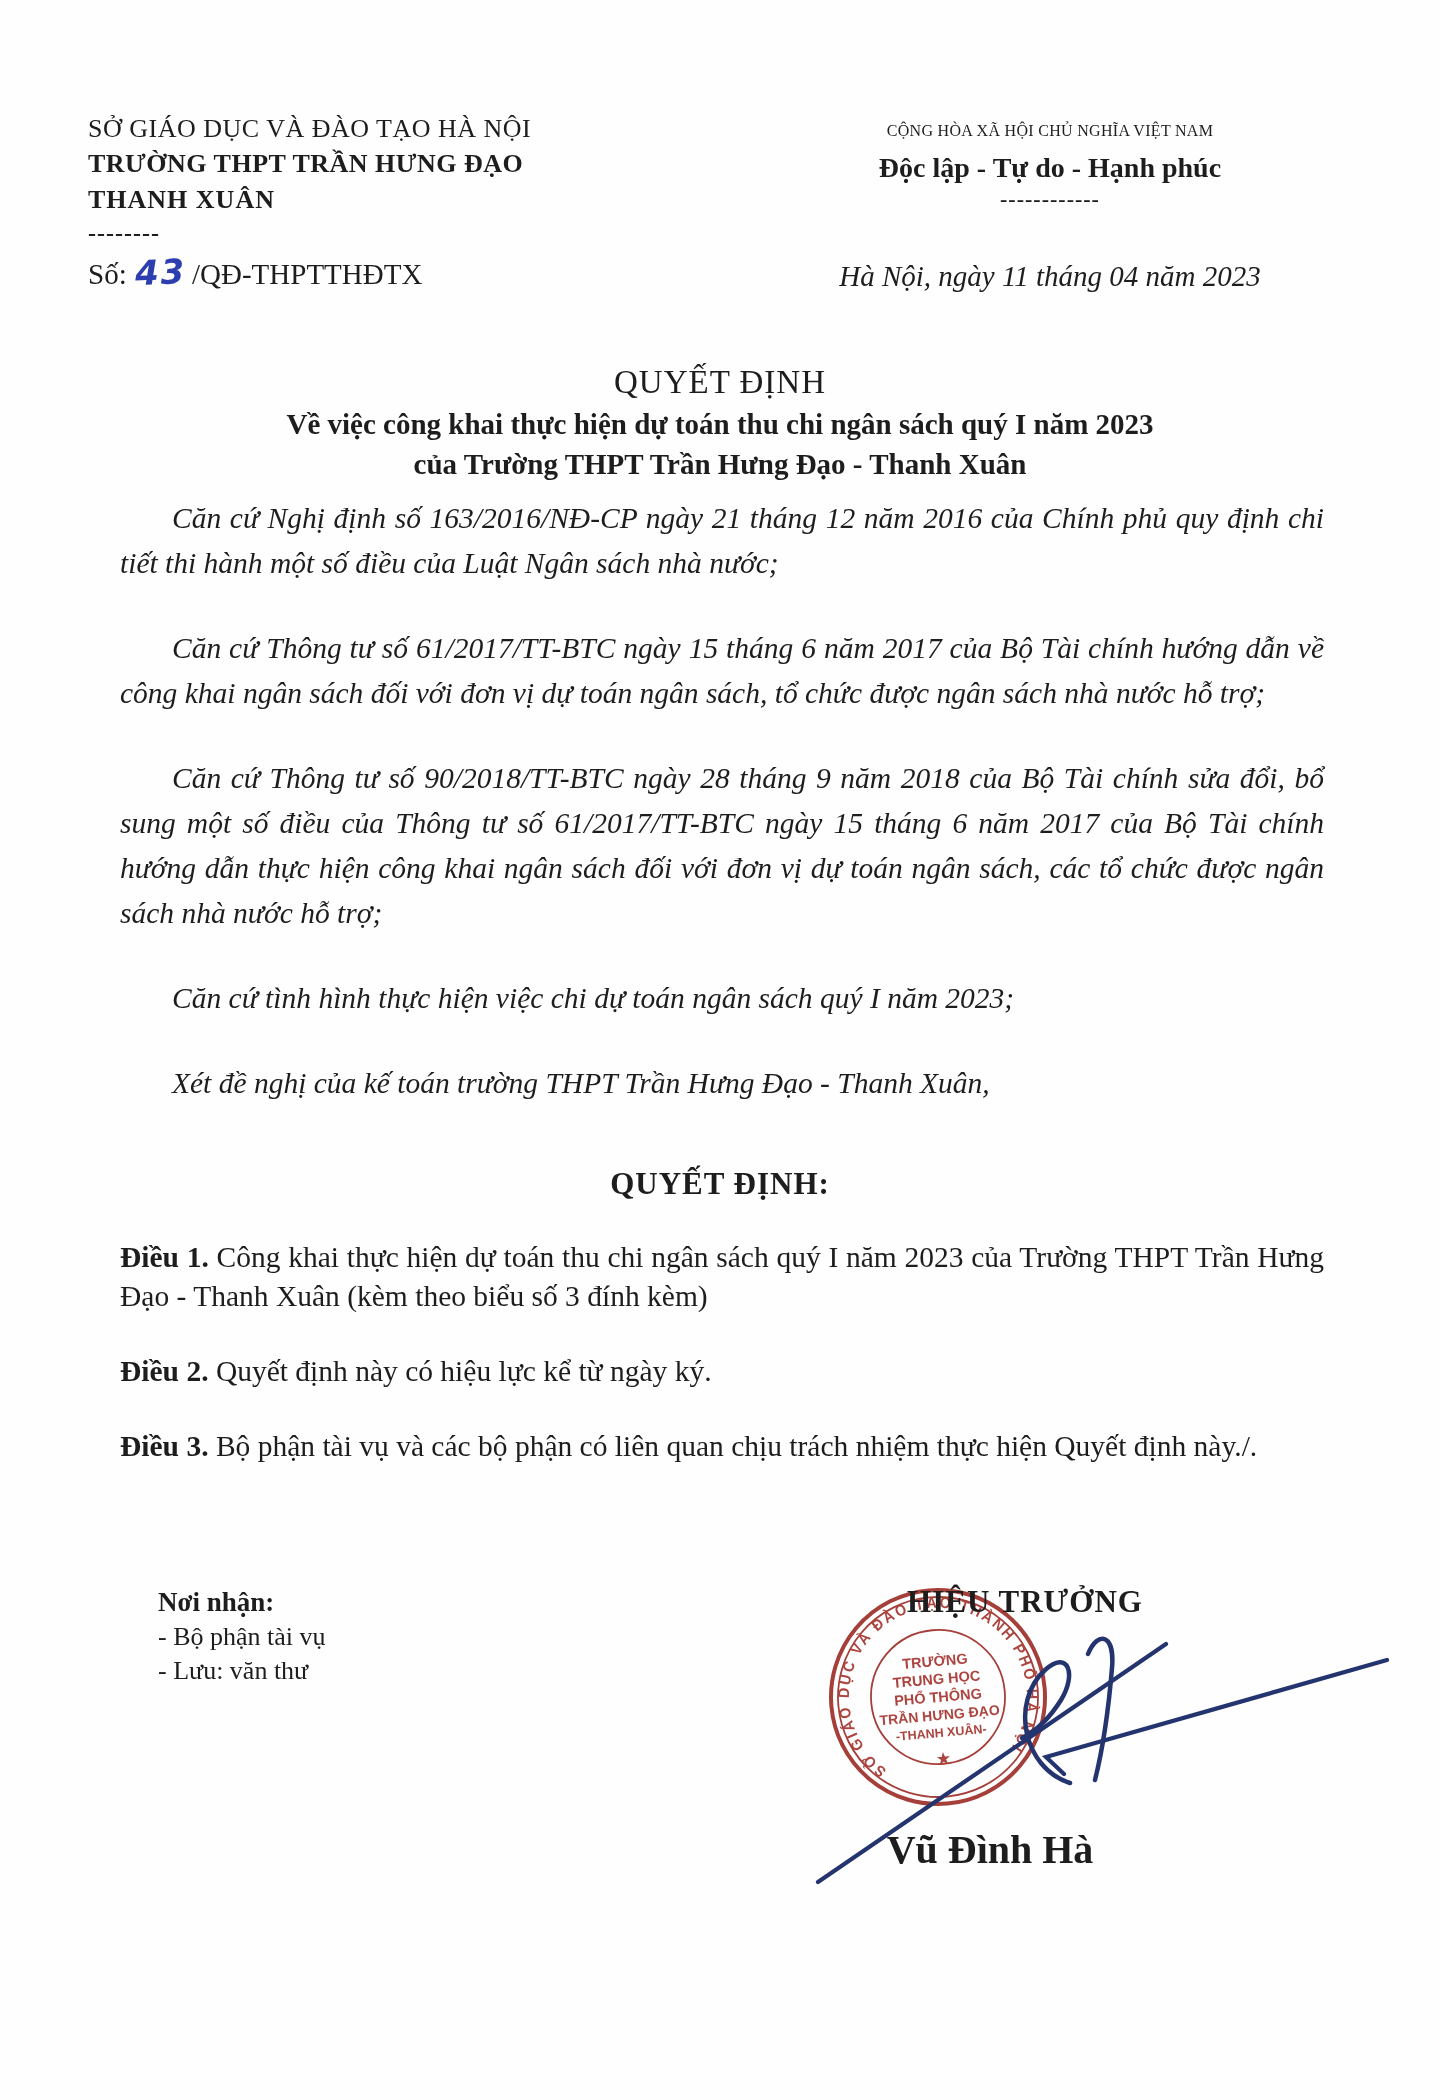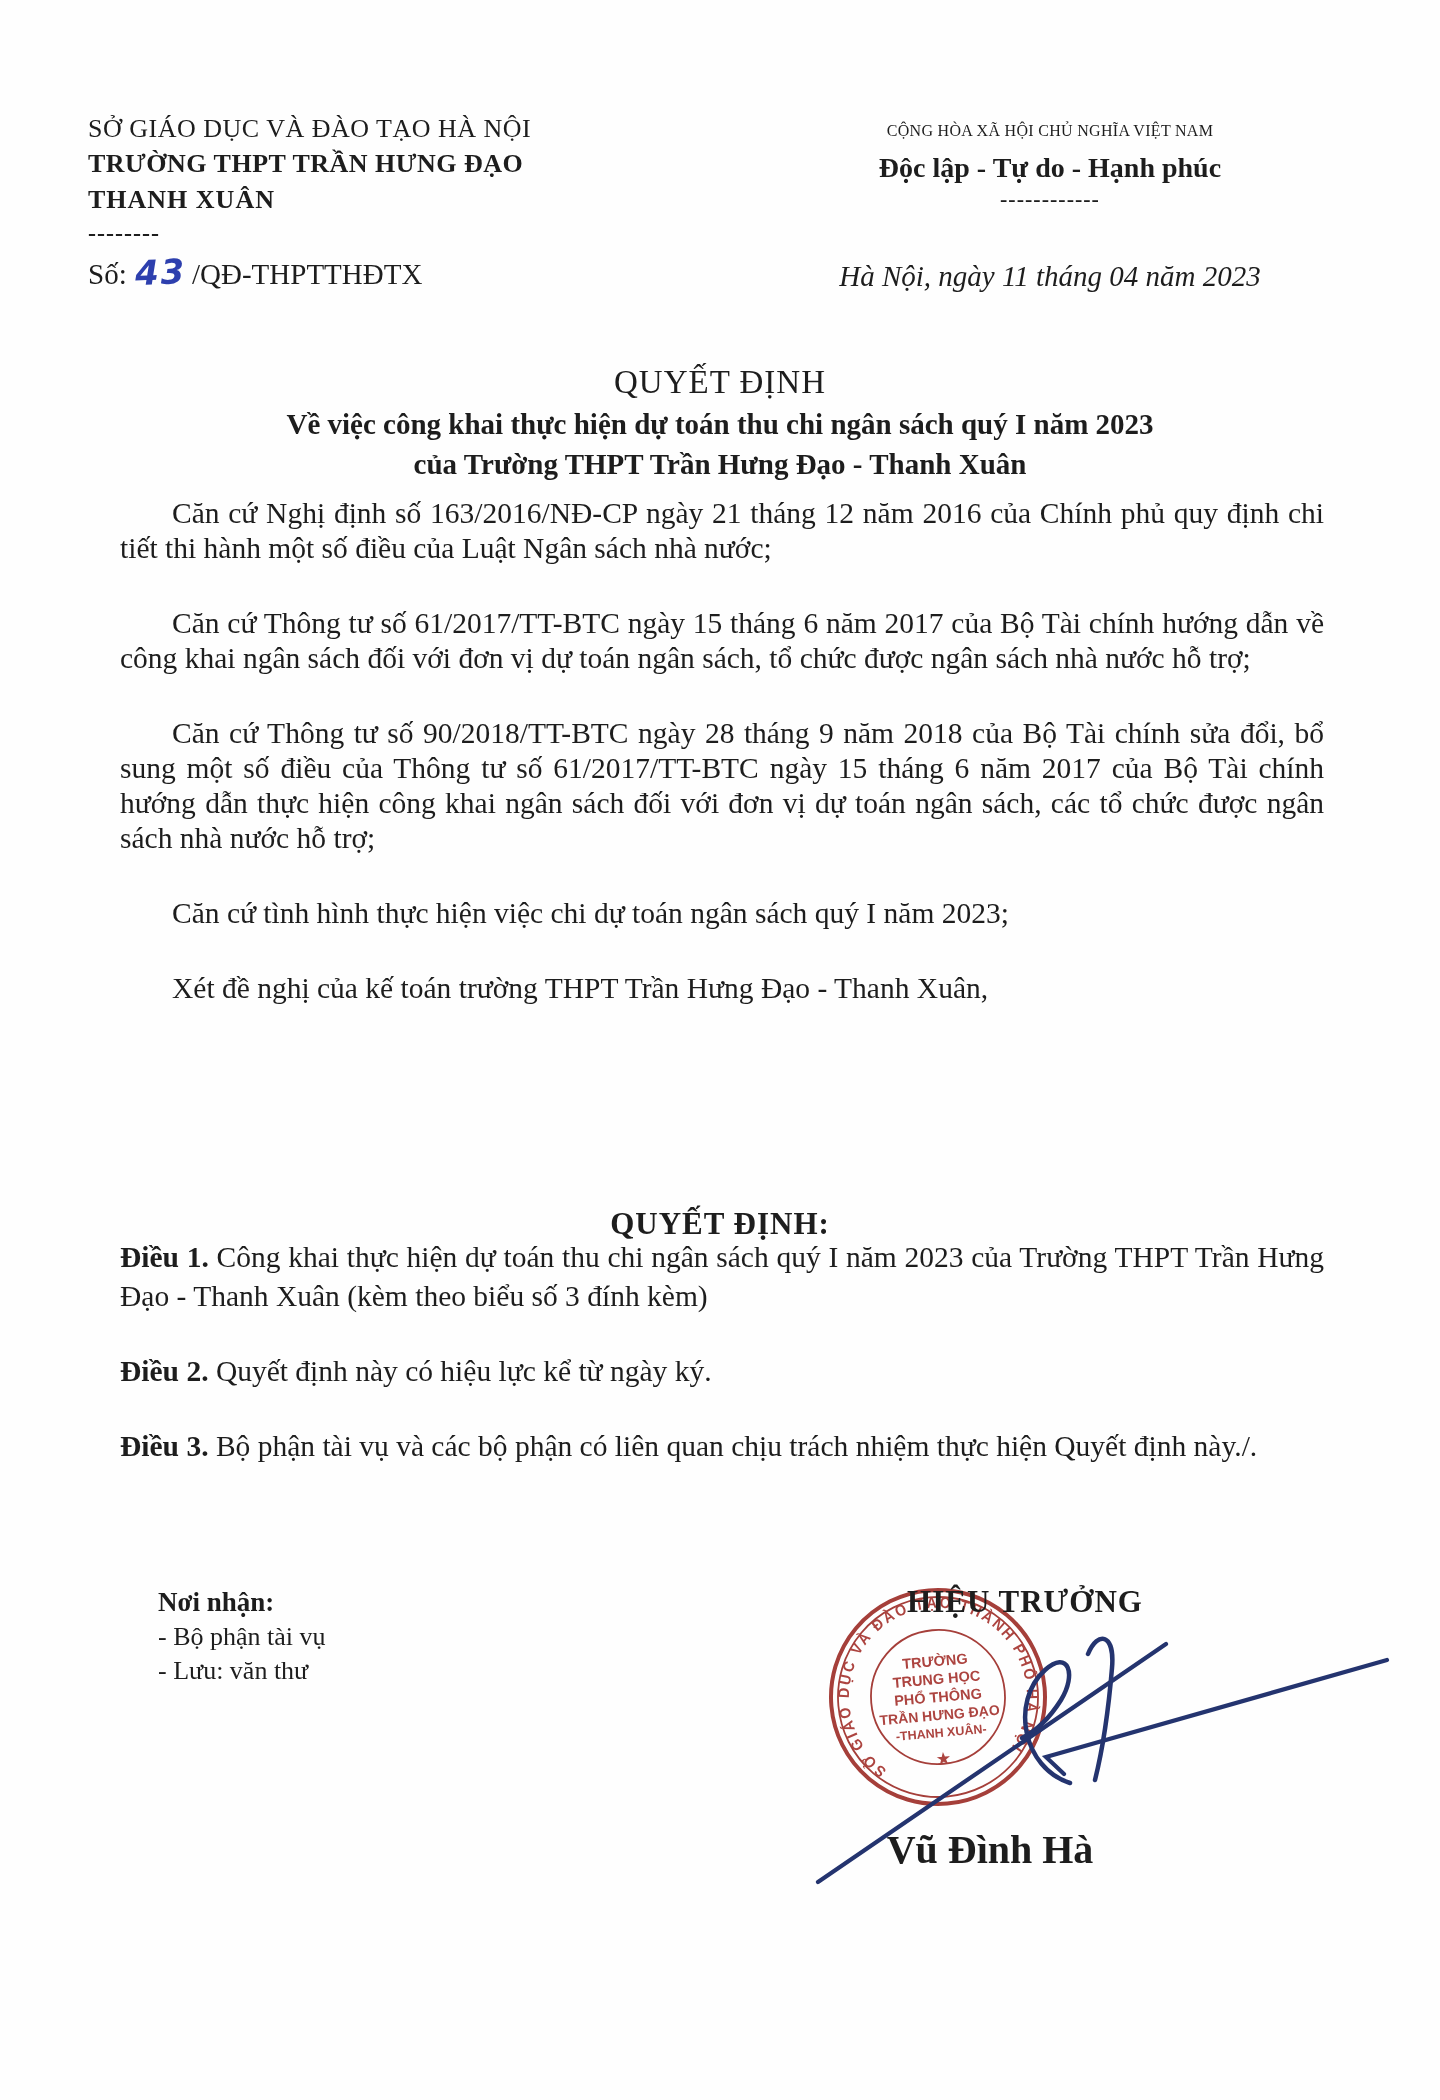--- a/index.html
+++ b/index.html
@@ -30,23 +30,23 @@
   .dateline{font-size:29px;font-style:italic;margin-top:50px;}
 
   
   .title-block{position:absolute;left:0;top:360px;width:1440px;text-align:center;}
   .title-heading{font-size:33px;font-weight:normal;line-height:44px;letter-spacing:1px;}
   .title-sub{font-size:29px;font-weight:bold;line-height:40px;}
 
   
   .preamble{position:absolute;left:120px;top:496px;width:1204px;}
   .preamble p{
-    margin:0 0 40px 0;font-size:29.5px;line-height:35px;text-align:justify;text-indent:52px;
+    margin:0 0 40px 0;font-size:29.5px;line-height:45px;text-align:justify;text-indent:52px;font-style:italic;
   }
-  .decision-heading{position:absolute;left:0;top:1206px;width:1440px;text-align:center;
+  .decision-heading{position:absolute;left:0;top:1166px;width:1440px;text-align:center;
     font-size:31px;font-weight:bold;letter-spacing:1px;}
   .articles{position:absolute;left:120px;top:1238px;width:1204px;}
   .articles p{margin:0 0 36px 0;font-size:29.5px;line-height:39px;text-align:justify;}
   .articles .art-label{font-weight:bold;}
 
   
   .recipients{position:absolute;left:158px;top:1584px;}
   .recipients .rcp-heading{font-size:27px;font-weight:bold;line-height:36px;}
   .recipients .rcp-item{font-size:26px;line-height:34px;}
 

